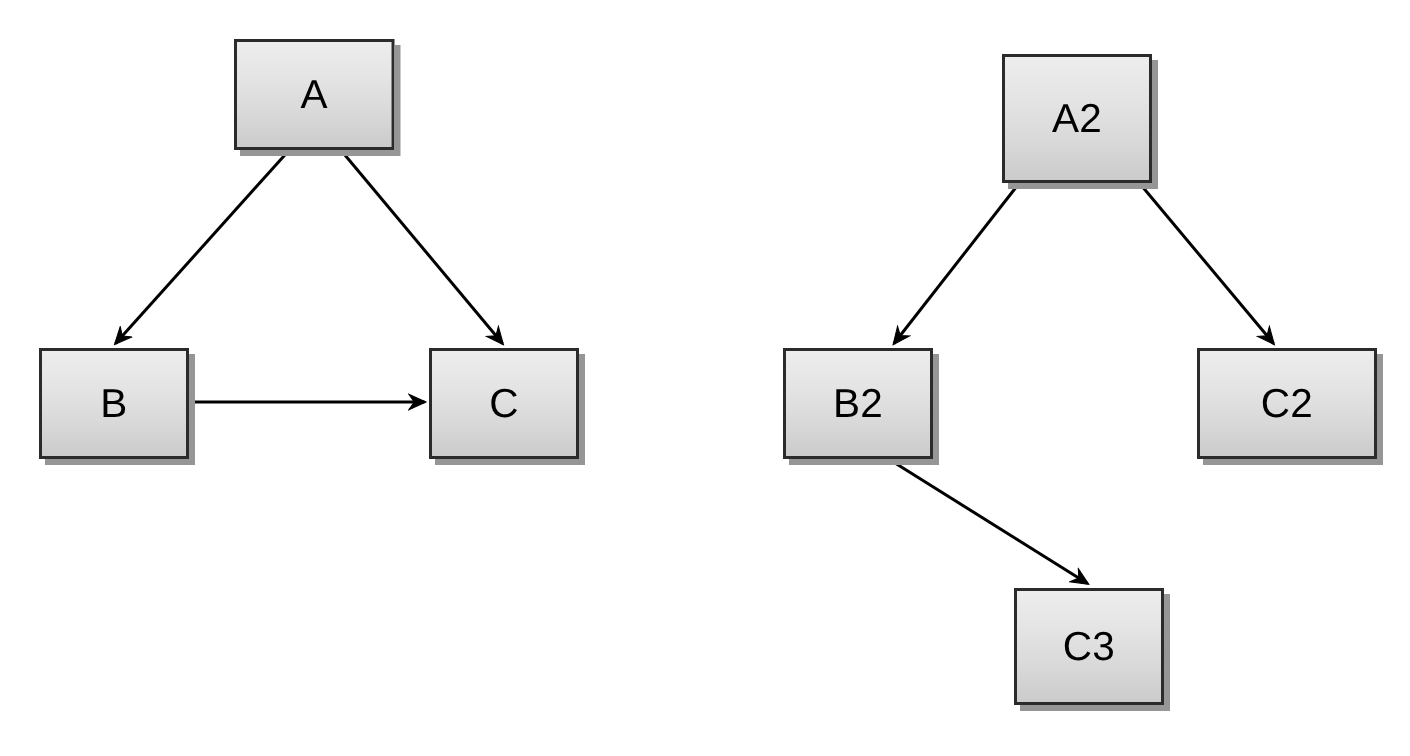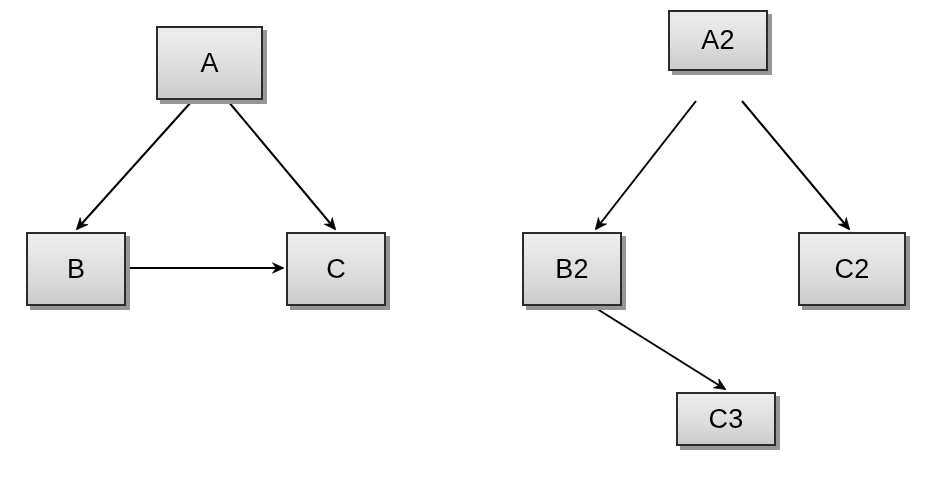--- a/index.html
+++ b/index.html
@@ -69,27 +69,27 @@
   <div id="nodes-layer">
       <div class="node" style="left: 156px; top: 26px; width: 107px; height: 74px; border-color: rgb(43, 43, 43); background: linear-gradient(rgb(237, 237, 237) 0%, rgb(228, 228, 228) 35%, rgb(216, 216, 216) 70%, rgb(203, 203, 203) 100%); box-shadow: rgb(150, 150, 150) 4px 4px 0px 0px;">
         <span class="node-label" style="color: rgb(0, 0, 0);">A</span>
       </div>
       <div class="node" style="left: 26px; top: 232px; width: 100px; height: 74px; border-color: rgb(43, 43, 43); background: linear-gradient(rgb(237, 237, 237) 0%, rgb(228, 228, 228) 35%, rgb(216, 216, 216) 70%, rgb(203, 203, 203) 100%); box-shadow: rgb(150, 150, 150) 4px 4px 0px 0px;">
         <span class="node-label" style="color: rgb(0, 0, 0);">B</span>
       </div>
       <div class="node" style="left: 286px; top: 232px; width: 100px; height: 74px; border-color: rgb(43, 43, 43); background: linear-gradient(rgb(237, 237, 237) 0%, rgb(228, 228, 228) 35%, rgb(216, 216, 216) 70%, rgb(203, 203, 203) 100%); box-shadow: rgb(150, 150, 150) 4px 4px 0px 0px;">
         <span class="node-label" style="color: rgb(0, 0, 0);">C</span>
       </div>
-      <div class="node" style="left: 668px; top: 10px; width: 100px; height: 61px; border-color: rgb(43, 43, 43); background: linear-gradient(rgb(237, 237, 237) 0%, rgb(228, 228, 228) 35%, rgb(216, 216, 216) 70%, rgb(203, 203, 203) 100%); box-shadow: rgb(150, 150, 150) 4px 4px 0px 0px;">
+      <div class="node" style="left: 668px; top: 36px; width: 100px; height: 86px; border-color: rgb(43, 43, 43); background: linear-gradient(rgb(237, 237, 237) 0%, rgb(228, 228, 228) 35%, rgb(216, 216, 216) 70%, rgb(203, 203, 203) 100%); box-shadow: rgb(150, 150, 150) 4px 4px 0px 0px;">
         <span class="node-label" style="color: rgb(0, 0, 0);">A2</span>
       </div>
       <div class="node" style="left: 522px; top: 232px; width: 100px; height: 74px; border-color: rgb(43, 43, 43); background: linear-gradient(rgb(237, 237, 237) 0%, rgb(228, 228, 228) 35%, rgb(216, 216, 216) 70%, rgb(203, 203, 203) 100%); box-shadow: rgb(150, 150, 150) 4px 4px 0px 0px;">
         <span class="node-label" style="color: rgb(0, 0, 0);">B2</span>
       </div>
-      <div class="node" style="left: 798px; top: 232px; width: 108px; height: 74px; border-color: rgb(43, 43, 43); background: linear-gradient(rgb(237, 237, 237) 0%, rgb(228, 228, 228) 35%, rgb(216, 216, 216) 70%, rgb(203, 203, 203) 100%); box-shadow: rgb(150, 150, 150) 4px 4px 0px 0px;">
+      <div class="node" style="left: 798px; top: 232px; width: 120px; height: 74px; border-color: rgb(43, 43, 43); background: linear-gradient(rgb(237, 237, 237) 0%, rgb(228, 228, 228) 35%, rgb(216, 216, 216) 70%, rgb(203, 203, 203) 100%); box-shadow: rgb(150, 150, 150) 4px 4px 0px 0px;">
         <span class="node-label" style="color: rgb(0, 0, 0);">C2</span>
       </div>
-      <div class="node" style="left: 676px; top: 392px; width: 100px; height: 54px; border-color: rgb(43, 43, 43); background: linear-gradient(rgb(237, 237, 237) 0%, rgb(228, 228, 228) 35%, rgb(216, 216, 216) 70%, rgb(203, 203, 203) 100%); box-shadow: rgb(150, 150, 150) 4px 4px 0px 0px; text-align: right;">
+      <div class="node" style="left: 676px; top: 392px; width: 100px; height: 78px; border-color: rgb(43, 43, 43); background: linear-gradient(rgb(237, 237, 237) 0%, rgb(228, 228, 228) 35%, rgb(216, 216, 216) 70%, rgb(203, 203, 203) 100%); box-shadow: rgb(150, 150, 150) 4px 4px 0px 0px; text-align: right;">
         <span class="node-label" style="color: rgb(0, 0, 0);">C3</span>
       </div>
     </div>
 
 </div>
 
 </body></html>

